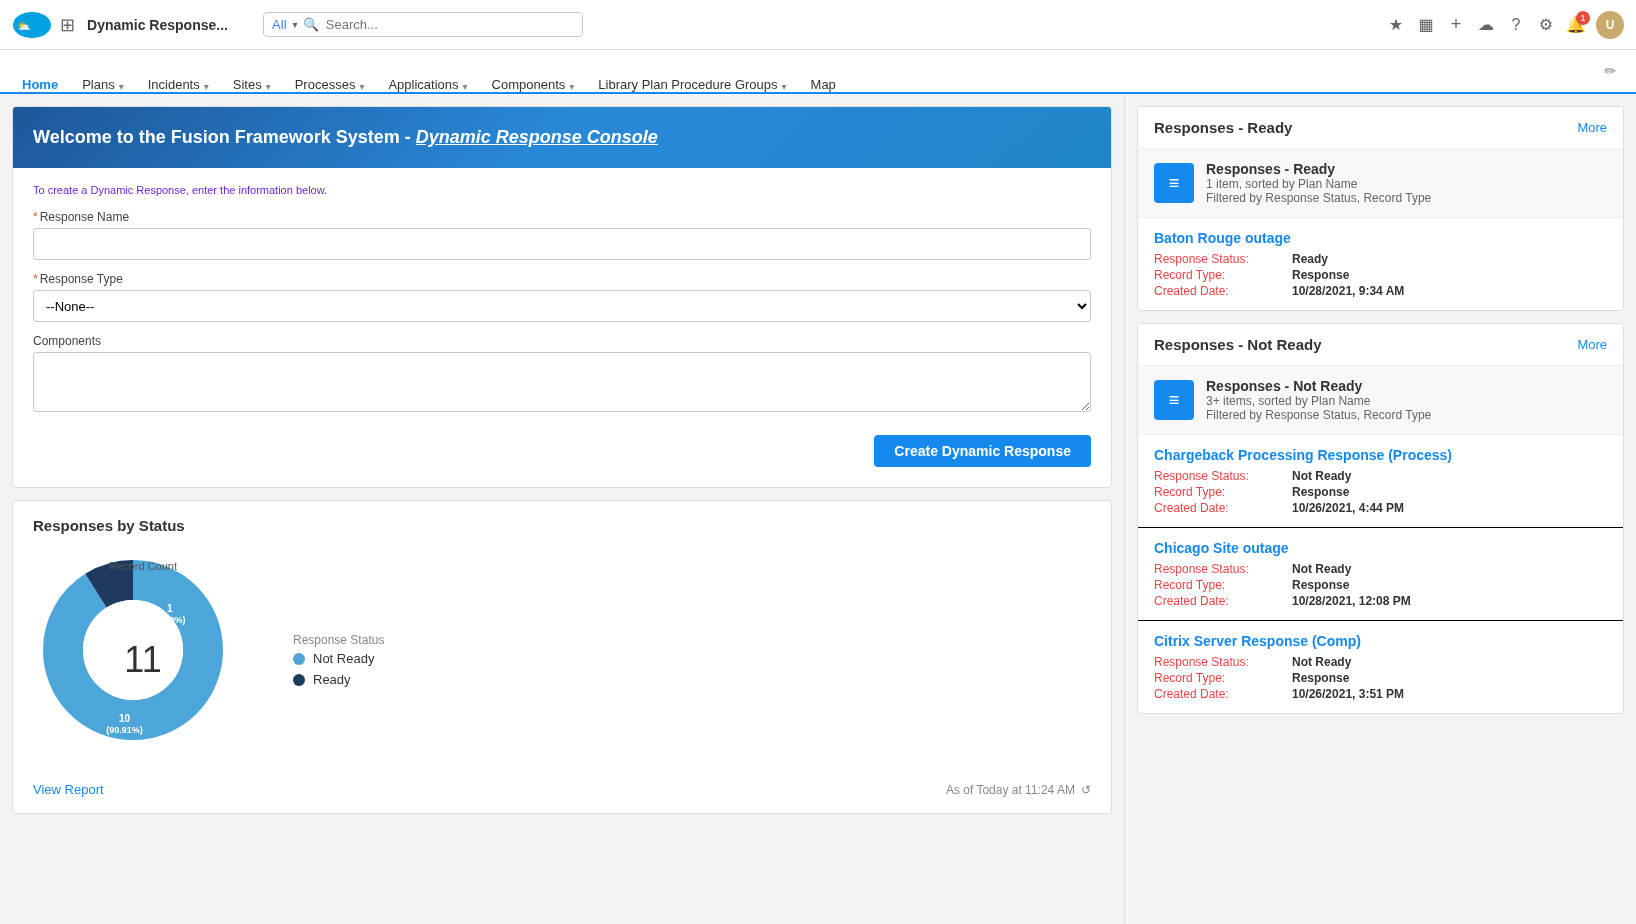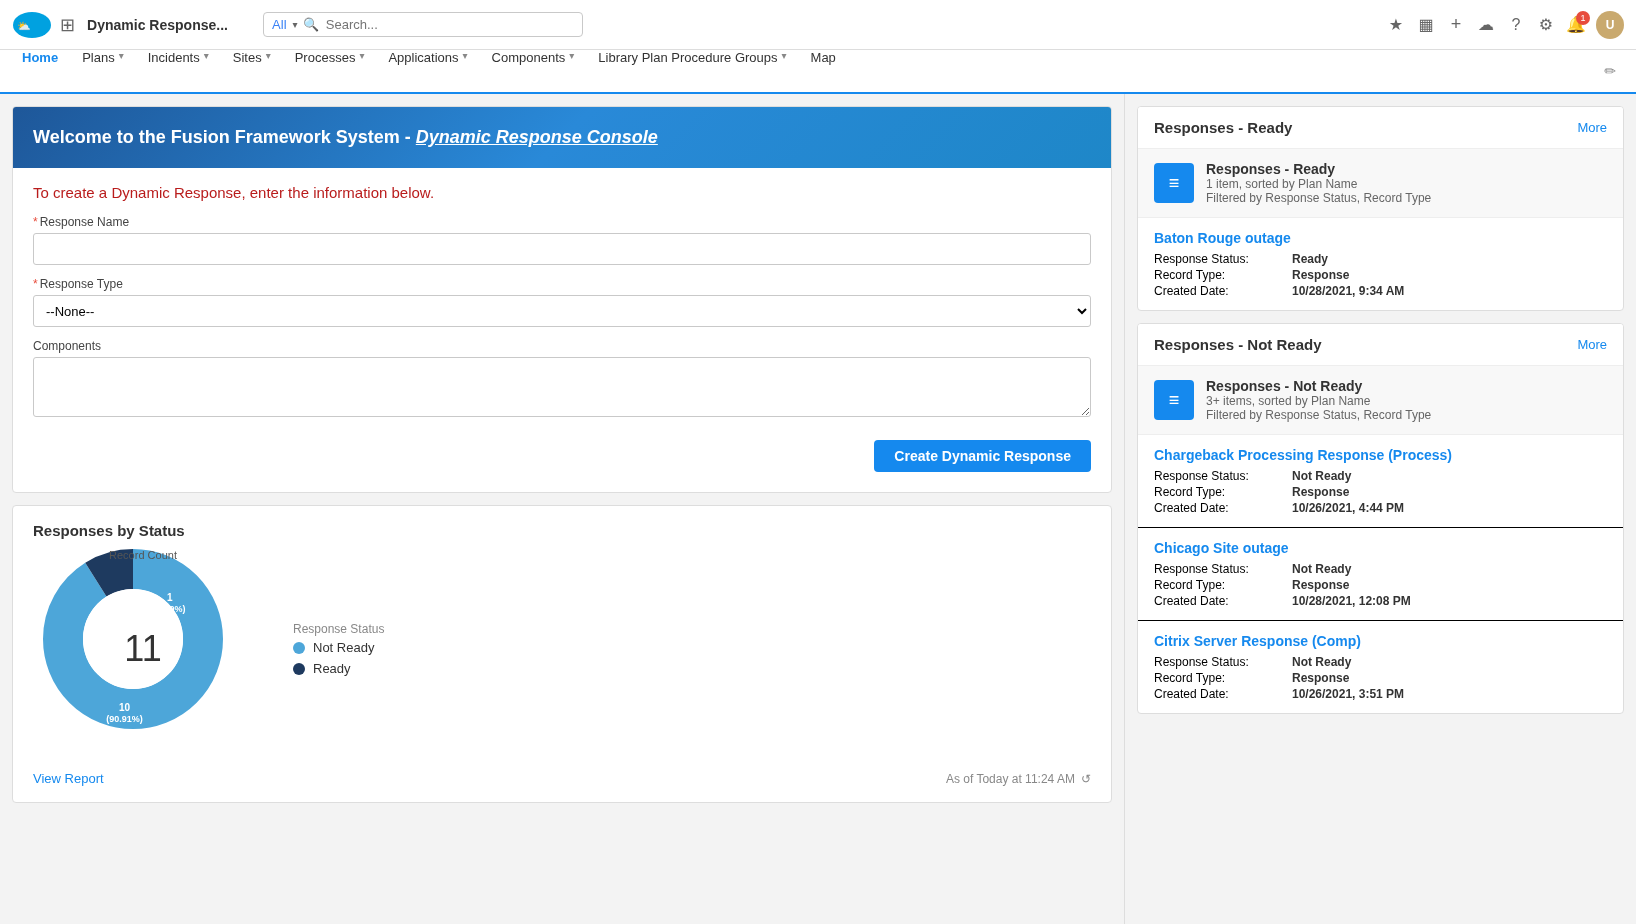--- a/index.html
+++ b/index.html
@@ -22,21 +22,21 @@
     .avatar { width: 28px; height: 28px; border-radius: 50%; background: #c9a96e; display: flex; align-items: center; justify-content: center; color: #fff; font-size: 12px; font-weight: 700; }
     .notification-badge { position: relative; }
     .badge { position: absolute; top: -4px; right: -4px; background: #e74c3c; color: #fff; border-radius: 50%; width: 14px; height: 14px; font-size: 9px; display: flex; align-items: center; justify-content: center; }
 
     
     .second-nav {
       display: flex; align-items: center; height: 44px;
       background: #fff; border-bottom: 2px solid #1589ee; padding: 0 12px; gap: 4px;
     }
     .nav-item {
-      display: flex; align-items: flex-start; padding: 0 10px; height: 44px; cursor: pointer;
+      display: flex; align-items: flex-end; padding: 0 10px; height: 44px; cursor: pointer;
       font-size: 13px; color: #333; white-space: nowrap; gap: 4px; border-bottom: 2px solid transparent; margin-bottom: -2px;
     }
     .nav-item.active { border-bottom: 2px solid #1589ee; color: #1589ee; font-weight: 600; }
     .nav-chevron { font-size: 10px; color: #888; }
     .nav-pencil { margin-left: auto; font-size: 14px; color: #888; cursor: pointer; padding: 0 8px; }
 
     
     .main-layout { display: flex; height: calc(924px - 94px); }
 
     
@@ -46,21 +46,21 @@
     .welcome-card {
       background: #fff; margin: 12px; border: 1px solid #ddd; border-radius: 4px; overflow: hidden;
     }
     .welcome-header {
       background: linear-gradient(135deg, #1e5799 0%, #2989d8 50%, #1e87c8 100%);
       padding: 20px 20px; color: #fff;
     }
     .welcome-title { font-size: 18px; font-weight: 700; color: #fff; }
     .welcome-title em { font-style: italic; text-decoration: underline; }
     .welcome-body { padding: 16px 20px 20px; }
-    .form-hint { color: #b91c1c; font-size: 15px; margin-bottom: 14px; }
+    .form-hint { color: #6d28d9; font-size: 11px; margin-bottom: 14px; }
     .form-group { margin-bottom: 12px; }
     .form-label { font-size: 12px; color: #444; margin-bottom: 4px; }
     .required { color: #e74c3c; margin-right: 2px; }
     .form-input {
       width: 100%; border: 1px solid #c9c9c9; border-radius: 3px; padding: 6px 8px;
       font-size: 13px; outline: none; height: 32px;
     }
     .form-select {
       width: 100%; border: 1px solid #c9c9c9; border-radius: 3px; padding: 6px 8px;
       font-size: 13px; outline: none; height: 32px; background: #fff; appearance: auto;
@@ -72,21 +72,21 @@
     .form-actions { display: flex; justify-content: flex-end; padding-top: 8px; }
     .btn-primary {
       background: #1589ee; color: #fff; border: none; border-radius: 4px;
       padding: 8px 20px; font-size: 14px; font-weight: 600; cursor: pointer;
     }
 
     
     .chart-card {
       background: #fff; margin: 0 12px 12px; border: 1px solid #ddd; border-radius: 4px; padding: 16px 20px;
     }
-    .chart-title { font-size: 15px; font-weight: 700; color: #333; }
+    .chart-title { font-size: 15px; font-weight: 700; color: #333; margin-bottom: 16px; }
     .chart-area { display: flex; align-items: center; gap: 40px; }
     .donut-container { position: relative; width: 220px; height: 220px; flex-shrink: 0; }
     .donut-center {
       position: absolute; top: 50%; left: 50%; transform: translate(-50%, -50%);
       font-size: 36px; font-weight: 300; color: #333;
     }
     .donut-label-top { position: absolute; top: 10px; left: 50%; transform: translateX(-50%); font-size: 11px; color: #555; white-space: nowrap; }
     .segment-label-ready {
       position: absolute; top: 28%; left: 55%; font-size: 10px; color: #fff; font-weight: 600; text-align: center;
     }
@@ -122,21 +122,21 @@
     }
     .list-icon-inner { color: #fff; font-size: 18px; }
     .list-header-text { font-size: 13px; color: #333; }
     .list-header-title { font-weight: 700; font-size: 14px; }
     .list-header-sub { color: #666; font-size: 12px; }
 
     .response-item { padding: 12px 16px; border-bottom: 1px solid #000000; }
     .response-item:last-child { border-bottom: none; }
     .response-item-title { font-size: 14px; font-weight: 700; color: #1589ee; cursor: pointer; margin-bottom: 6px; }
     .response-meta { display: grid; grid-template-columns: 130px 1fr; gap: 2px 8px; font-size: 12px; }
-    .meta-label { color: #000000; }
+    .meta-label { color: #ef4444; }
     .meta-value { color: #333; font-weight: 600; }
 
     
     ::-webkit-scrollbar { width: 6px; }
     ::-webkit-scrollbar-thumb { background: #ccc; border-radius: 3px; }
   </style>
 </head>
 <body>
 
 <div class="top-nav">

